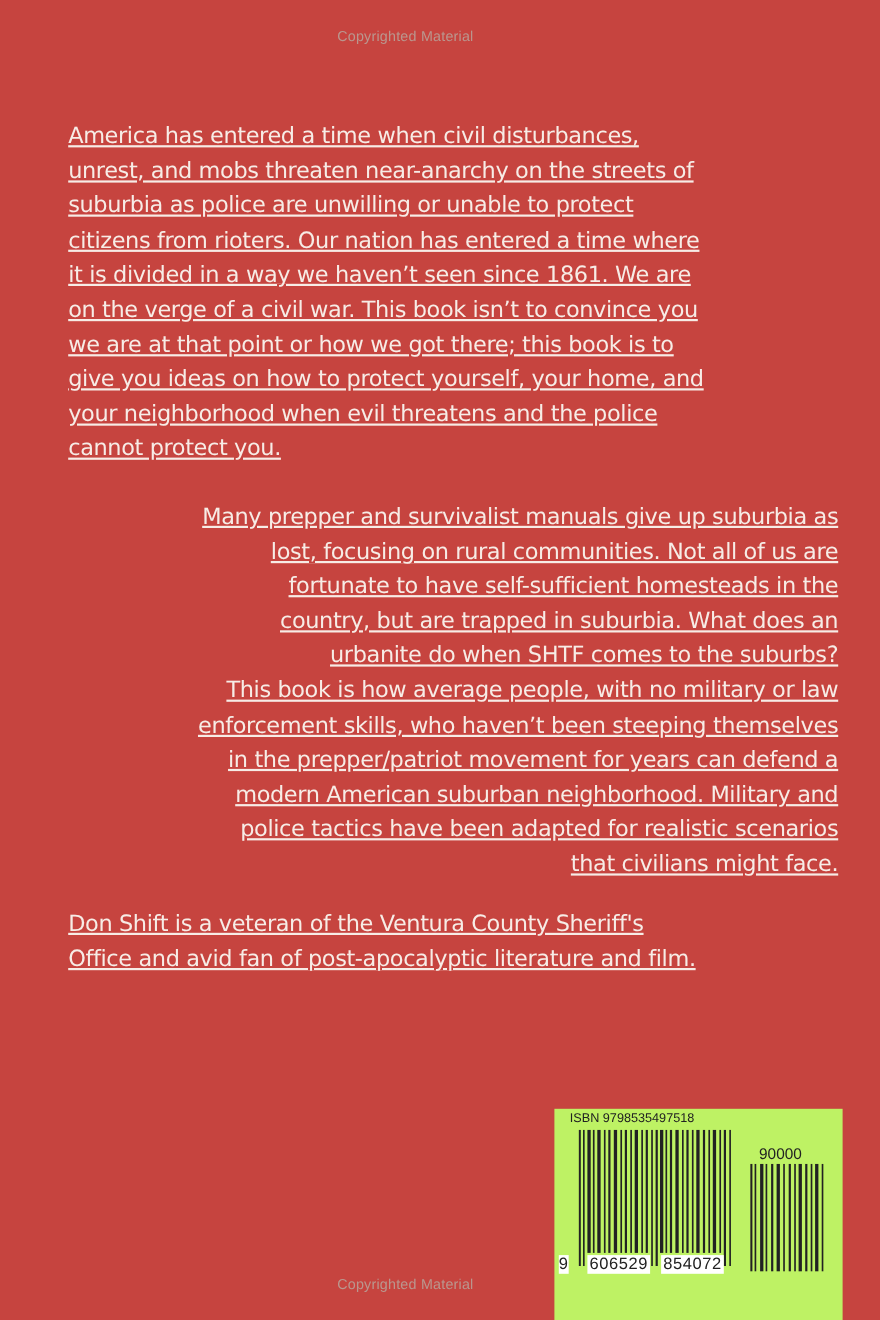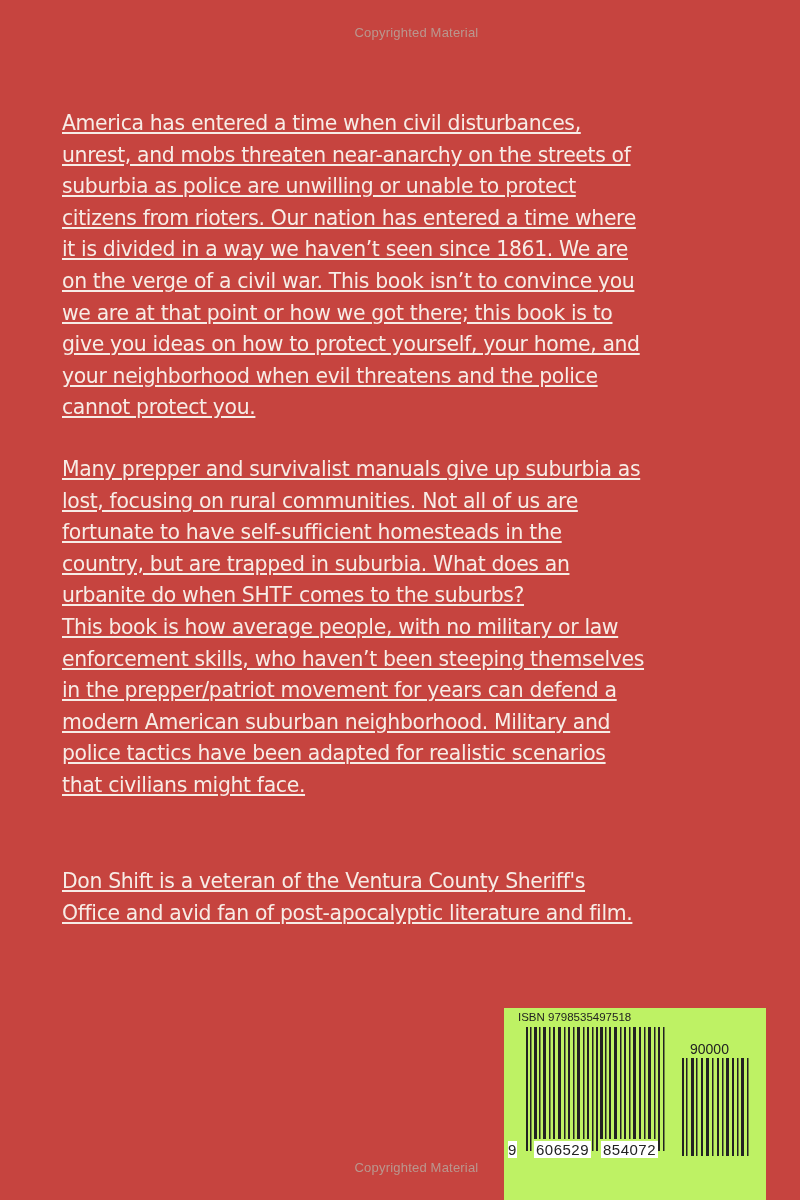--- a/index.html
+++ b/index.html
@@ -13,41 +13,40 @@
     }
     .watermark {
       position: absolute;
       left: 0; width: 737px;
       text-align: center;
       font-family: "Liberation Sans", sans-serif;
       font-size: 13px;
       color: #b8a59c;
       opacity: 0.85;
       letter-spacing: 0.2px;
-      margin-left: 48px;
     }
     .wm-top { top: 25px; }
     .wm-bottom { top: 1160px; }
     .blurb {
       position: absolute;
       left: 62px; top: 108px;
       width: 700px;
     }
     .para {
       font-size: 20.4px;
       line-height: 31.6px;
       margin: 0;
       white-space: pre-line;
       letter-spacing: -0.35px;
       text-decoration: underline;
     }
-    .para + .para { margin-top: 30px; }
+    .para + .para { margin-top: 30px; text-align: right; }
     .author {
       position: absolute;
-      left: 62px; top: 866px;
+      left: 62px; top: 824px;
       width: 700px;
     }
     .barcode-box {
       position: absolute;
       left: 504px; top: 1008px;
       width: 262px; height: 196px;
       background: #bef264;
       box-sizing: border-box;
     }
     .isbn-label {

